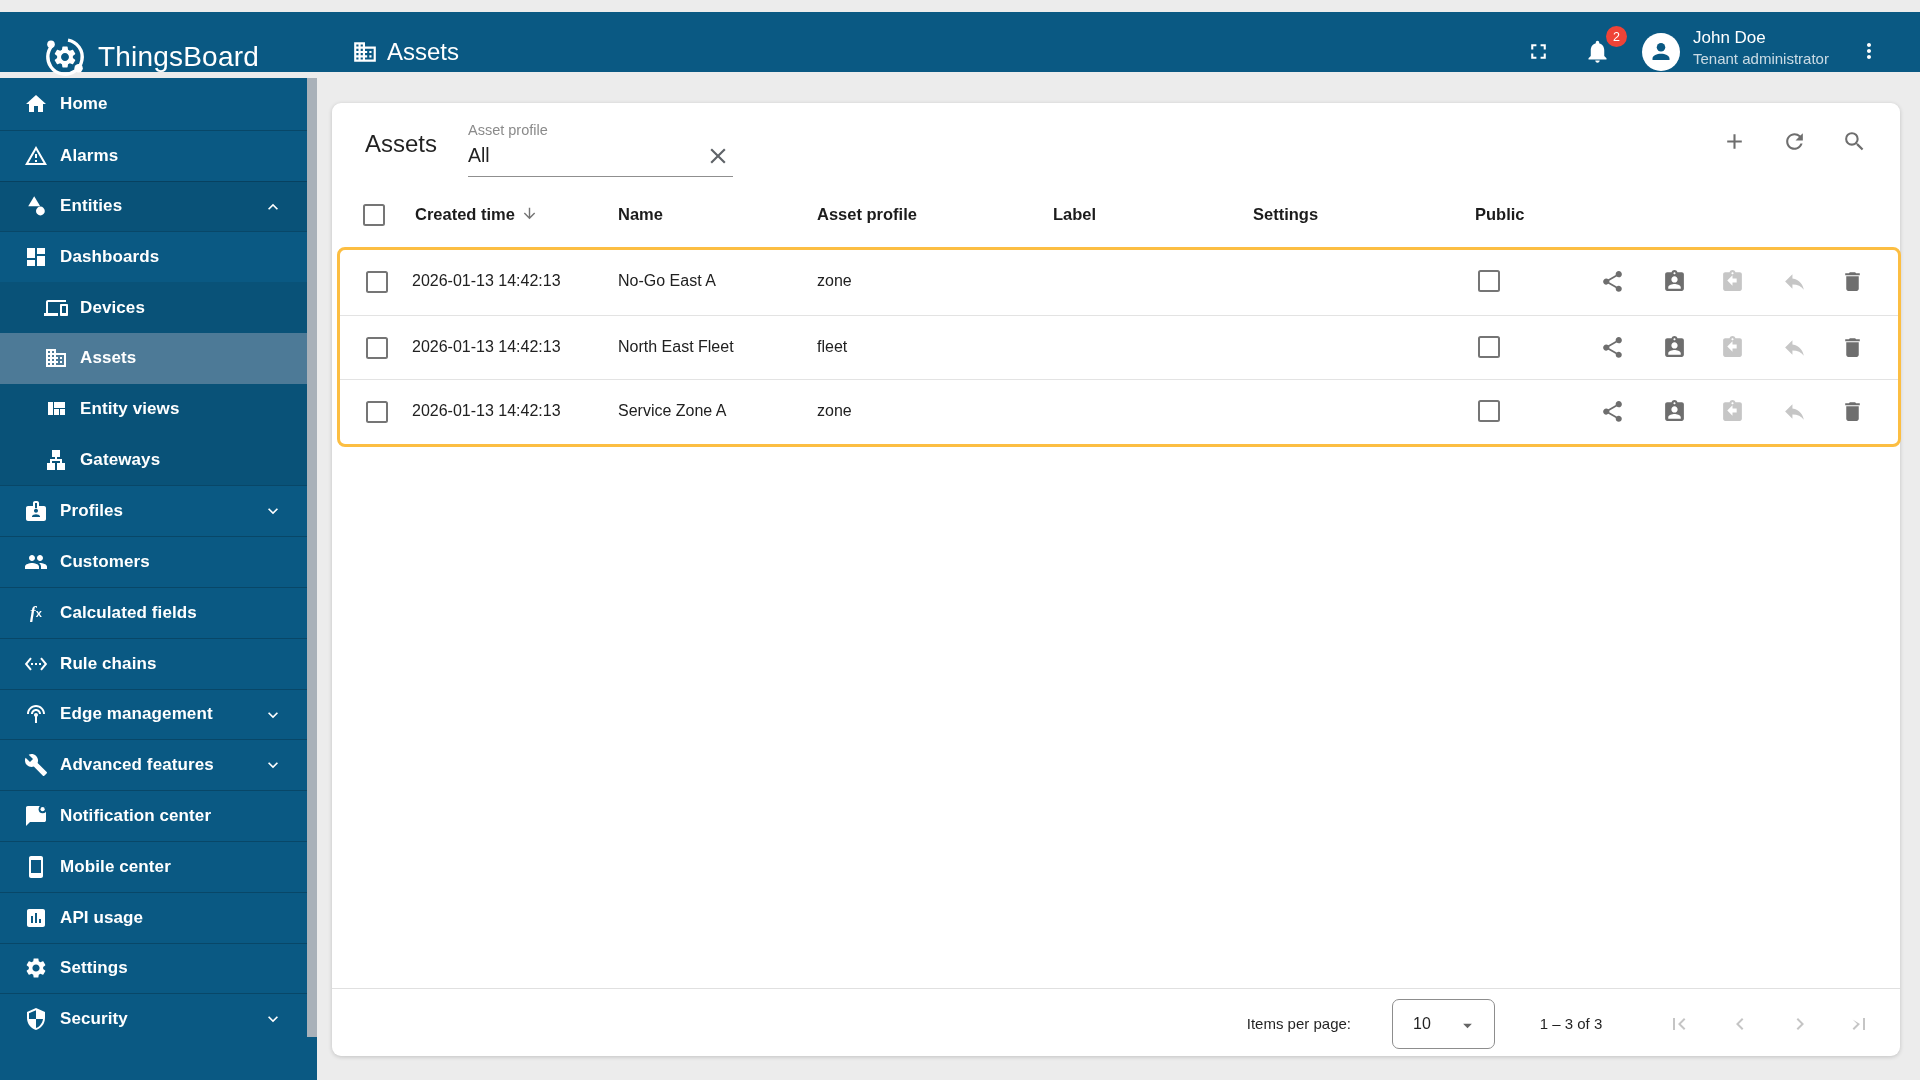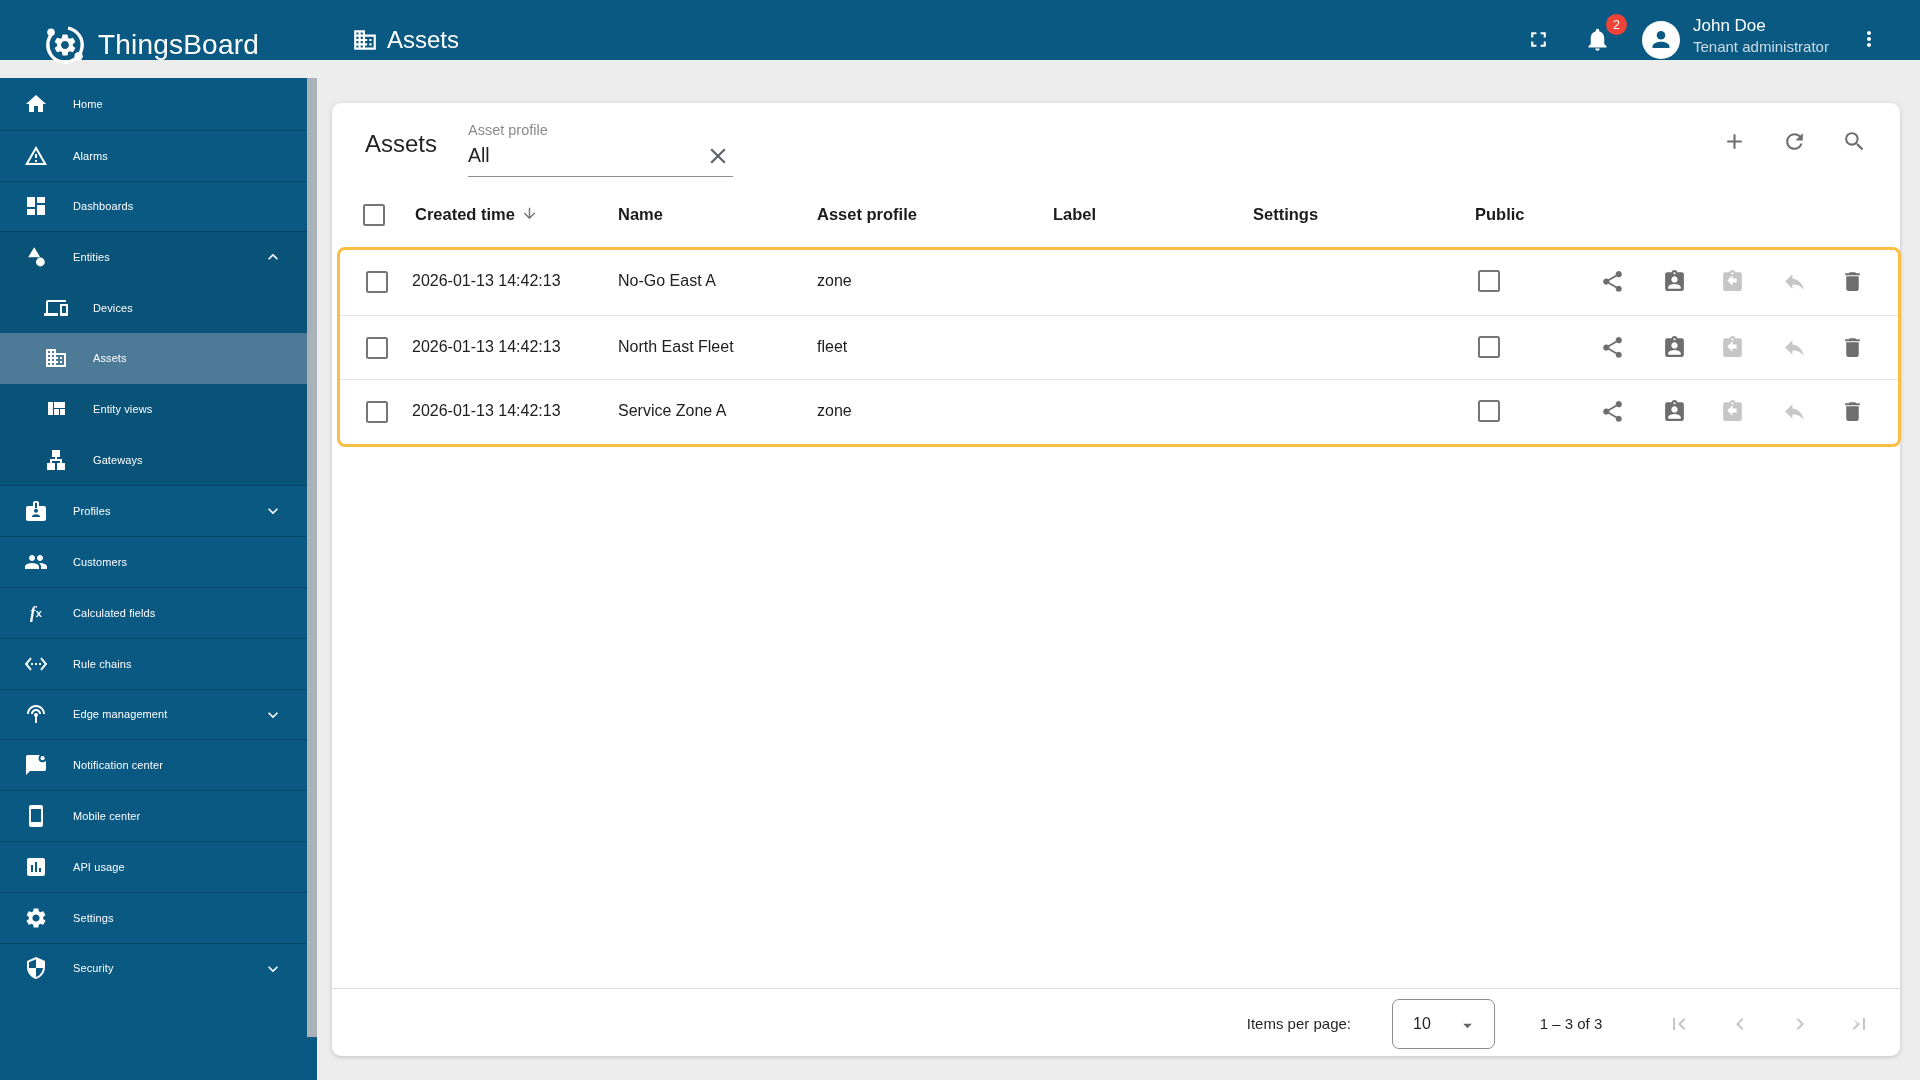--- a/index.html
+++ b/index.html
@@ -8,21 +8,21 @@
     --amber:#fcbe42;
     --icon:#6e6e6e;
     --icon-dis:#c6c6c6;
     --txt:#1d1d1d;
   }
   *{box-sizing:border-box;margin:0;padding:0}
   html,body{width:1920px;height:1080px;overflow:hidden;font-family:"Liberation Sans",sans-serif;background:#ececec}
   .app{position:relative;width:1920px;height:1080px}
   svg{display:block;fill:currentColor}
   
-  .topbar{position:absolute;left:0;top:0;width:1920px;height:60px;background:var(--primary);color:#fff}
+  .topbar{position:absolute;left:0;top:12px;width:1920px;height:60px;background:var(--primary);color:#fff}
   .logo{position:absolute;left:40px;top:21px;display:flex;align-items:center}
   .logo-icon svg{width:50px;height:48px}
   .logo-text{font-size:28px;font-weight:400;margin-left:8px;letter-spacing:.2px}
   .crumb{position:absolute;left:352px;top:26px;display:flex;align-items:center}
   .crumb-icon svg{width:26px;height:26px}
   .crumb-text{font-size:24px;font-weight:400;margin-left:9px}
   .icon-btn{background:none;border:none;color:#fff;cursor:pointer;position:absolute}
   .tb-iconbtn svg{width:25px;height:25px}
   .fullscreen-btn{position:absolute;left:1526px;top:27px}
   .bell-btn{position:absolute;left:1584px;top:26px}
@@ -38,21 +38,21 @@
   
   .sidebar{position:absolute;left:0;top:78px;width:317px;height:1002px;background:var(--primary);overflow:hidden}
   .side-nav{position:absolute;left:0;top:1px;width:307px}
   .side-item{position:relative;height:50.8px;display:flex;align-items:center;color:#fff;cursor:pointer}
   .side-item.divided{border-top:1px solid rgba(0,0,0,.2)}
   .side-item.in-group{background:rgba(0,0,0,.08)}
   .side-item.active{background:var(--active)}
   .side-item .s-icon{margin-left:24px;width:24px;height:24px}
   .side-item.sub .s-icon{margin-left:44px}
   .side-item .s-icon svg{width:24px;height:24px}
-  .side-item .s-label{margin-left:25px;font-size:11px;font-weight:400;letter-spacing:.1px}
+  .side-item .s-label{margin-left:12px;font-size:17px;font-weight:700;letter-spacing:.1px}
   .side-item .chev{position:absolute;left:263px;top:15px;width:20px;height:20px}
   .side-item .chev svg{width:20px;height:20px}
   .fx-icon{font-size:17px;font-style:italic;font-family:"Liberation Serif",serif;font-weight:700;display:flex;align-items:center;justify-content:center}
   .fx-icon sub{font-size:11px;font-style:normal;font-family:"Liberation Sans",sans-serif}
   .side-scrollbar{position:absolute;left:307px;top:0;width:10px;height:959px;background:#a9b1b9}
   
   .content{position:absolute;left:317px;top:78px;width:1603px;height:1002px;background:#ececec}
   .card{position:absolute;left:15px;top:25px;width:1568px;height:953px;background:#fff;border-radius:9px;box-shadow:0 1px 4px rgba(0,0,0,.18)}
   .card-title{position:absolute;left:33px;top:27px;font-size:24px;font-weight:500;color:rgba(0,0,0,.87)}
   .filter{position:absolute;left:136px;top:12px;width:265px}
@@ -163,42 +163,42 @@
           <span class="s-label">Home</span>
         </div>
         <div class="side-item divided">
           <span class="s-icon">
             <svg viewBox="0 0 24 24">
               <path d="M12 5.99 19.53 19H4.47L12 5.99M12 2 1 21h22L12 2zm1 14h-2v2h2v-2zm0-6h-2v4h2v-4z"></path>
             </svg>
           </span>
           <span class="s-label">Alarms</span>
         </div>
-        <div class="side-item divided">
-          <span class="s-icon">
-            <svg viewBox="0 0 24 24">
-              <path d="M3 13h8V3H3v10zm0 8h8v-6H3v6zm10 0h8V11h-8v10zm0-18v6h8V3h-8z"></path>
-            </svg>
-          </span>
-          <span class="s-label">Dashboards</span>
-        </div>
         <div class="side-item in-group divided">
           <span class="s-icon">
             <svg viewBox="0 0 24 24">
               <path d="M10.2 2.2 4.2 12.2h12l-6-10z"></path>
               <circle cx="16.4" cy="17" r="4.4"></circle>
             </svg>
           </span>
           <span class="s-label">Entities</span>
           <span class="chev">
             <svg viewBox="0 0 24 24">
               <path d="M12 8l-6 6 1.41 1.41L12 10.83l4.59 4.58L18 14z"></path>
             </svg>
           </span>
         </div>
+        <div class="side-item divided">
+          <span class="s-icon">
+            <svg viewBox="0 0 24 24">
+              <path d="M3 13h8V3H3v10zm0 8h8v-6H3v6zm10 0h8V11h-8v10zm0-18v6h8V3h-8z"></path>
+            </svg>
+          </span>
+          <span class="s-label">Dashboards</span>
+        </div>
         <div class="side-item sub in-group">
           <span class="s-icon">
             <svg viewBox="0 0 24 24">
               <path d="M4 6h18V4H4c-1.1 0-2 .9-2 2v11H0v3h14v-3H4V6zm19 2h-6c-.55 0-1 .45-1 1v10c0 .55.45 1 1 1h6c.55 0 1-.45 1-1V9c0-.55-.45-1-1-1zm-1 9h-4v-7h4v7z"></path>
             </svg>
           </span>
           <span class="s-label">Devices</span>
         </div>
         <div class="side-item sub in-group active">
           <span class="s-icon">
@@ -257,20 +257,33 @@
           </span>
           <span class="s-label">Rule chains</span>
         </div>
         <div class="side-item divided">
           <span class="s-icon">
             <svg viewBox="0 0 24 24">
               <path d="M12 11c-1.1 0-2 .9-2 2 0 .74.4 1.38 1 1.72V21h2v-6.28c.6-.34 1-.98 1-1.72 0-1.1-.9-2-2-2zM12 3C7.03 3 3 7.03 3 12h2c0-3.87 3.13-7 7-7s7 3.13 7 7h2c0-4.97-4.03-9-9-9zm0 4c-2.76 0-5 2.24-5 5h2c0-1.66 1.34-3 3-3s3 1.34 3 3h2c0-2.76-2.24-5-5-5z"></path>
             </svg>
           </span>
           <span class="s-label">Edge management</span>
+          <span class="chev">
+            <svg viewBox="0 0 24 24">
+              <path d="M16.59 8.59 12 13.17 7.41 8.59 6 10l6 6 6-6z"></path>
+            </svg>
+          </span>
+        </div>
+        <div class="side-item divided">
+          <span class="s-icon">
+            <svg viewBox="0 0 24 24">
+              <path d="M22.7 19l-9.1-9.1c.9-2.3.4-5-1.5-6.9-2-2-5-2.4-7.4-1.3L9 6 6 9 1.6 4.7C.4 7.1.9 10.1 2.9 12.1c1.9 1.9 4.6 2.4 6.9 1.5l9.1 9.1c.4.4 1 .4 1.4 0l2.3-2.3c.5-.4.5-1.1.1-1.4z"></path>
+            </svg>
+          </span>
+          <span class="s-label">Advanced features</span>
           <span class="chev">
             <svg viewBox="0 0 24 24">
               <path d="M16.59 8.59 12 13.17 7.41 8.59 6 10l6 6 6-6z"></path>
             </svg>
           </span>
         </div>
         <div class="side-item divided">
           <span class="s-icon">
             <svg viewBox="0 0 24 24">
               <path d="M20.2 2H3.8C2.8 2 2 2.8 2 3.8V22l4-4h14.2c1 0 1.8-.8 1.8-1.8V3.8C22 2.8 21.2 2 20.2 2z"></path>

